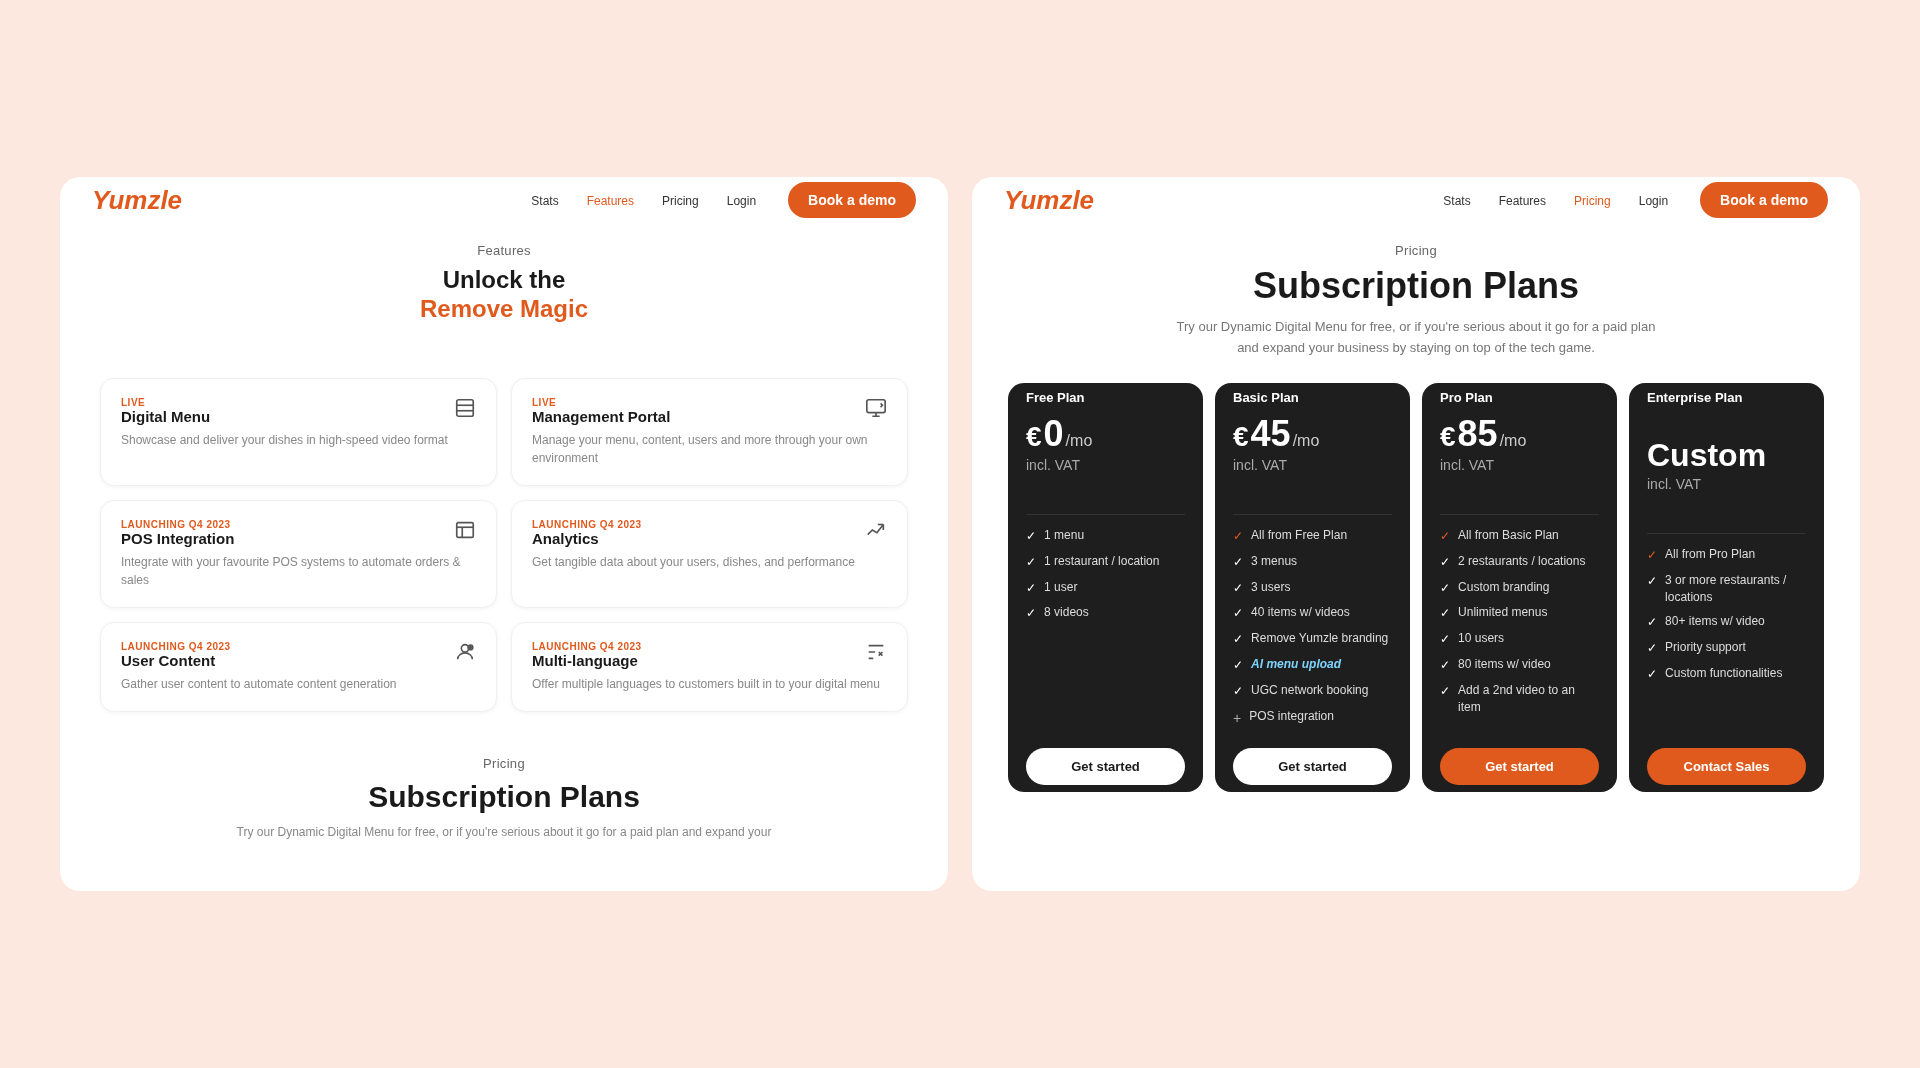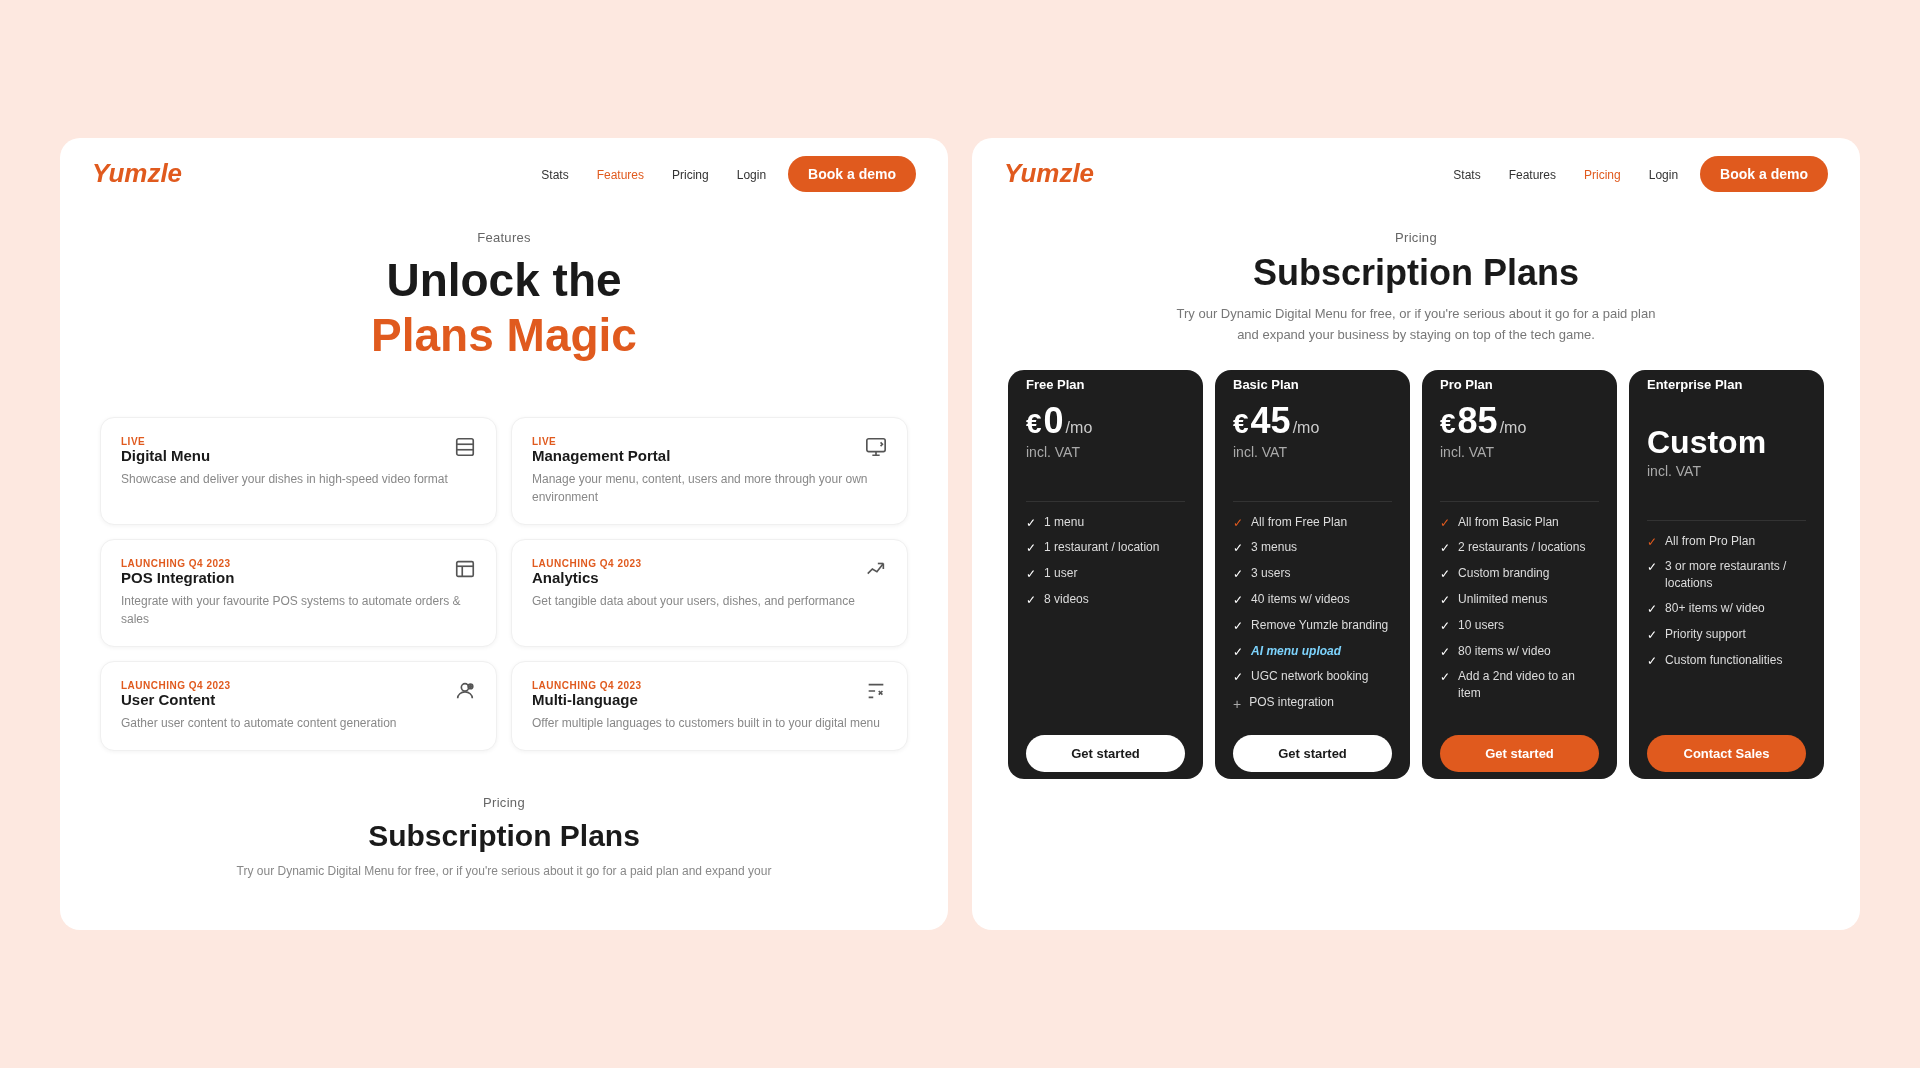--- a/index.html
+++ b/index.html
@@ -22,22 +22,22 @@
       background: #fff;
       border-radius: 20px;
       overflow: hidden;
       flex: 1;
       padding-bottom: 40px;
     }
     
     nav {
       display: flex;
       align-items: center;
-      padding: 18px 32px;
-      gap: 22px;
+      padding: 5px 32px;
+      gap: 32px;
     }
     .logo {
       font-size: 26px;
       font-weight: 700;
       color: #e05a1e;
       font-style: italic;
       flex-shrink: 0;
       margin-right: auto;
     }
     .nav-links {
@@ -68,21 +68,21 @@
       padding: 20px 40px 30px;
       text-align: center;
     }
     .section-label {
       font-size: 13px;
       color: #666;
       margin-bottom: 8px;
       letter-spacing: 0.3px;
     }
     .main-title {
-      font-size: 46px;
+      font-size: 24px;
       font-weight: 800;
       color: #1a1a1a;
       line-height: 1.2;
     }
     .main-title .highlight { color: #e05a1e; }
     
     .feature-grid {
       display: grid;
       grid-template-columns: 1fr 1fr;
       gap: 14px;
@@ -270,21 +270,21 @@
         <li><a href="#">Login</a></li>
       </ul>
       <button class="btn-demo">Book a demo</button>
     </nav>
 
     <div class="features-section">
       <div class="section-label">Features</div>
       <h1 class="main-title">
         <span>Unlock the</span><br>
         <span class="highlight">
-          <span>Plans </span><span>Magic</span>
+          <span>Remove </span><span>Magic</span>
         </span>
       </h1>
     </div>
 
     <div class="feature-grid">
 
     <div class="feature-card">
     <div class="feature-header">
       <div>
         <div class="badge">LIVE</div>

